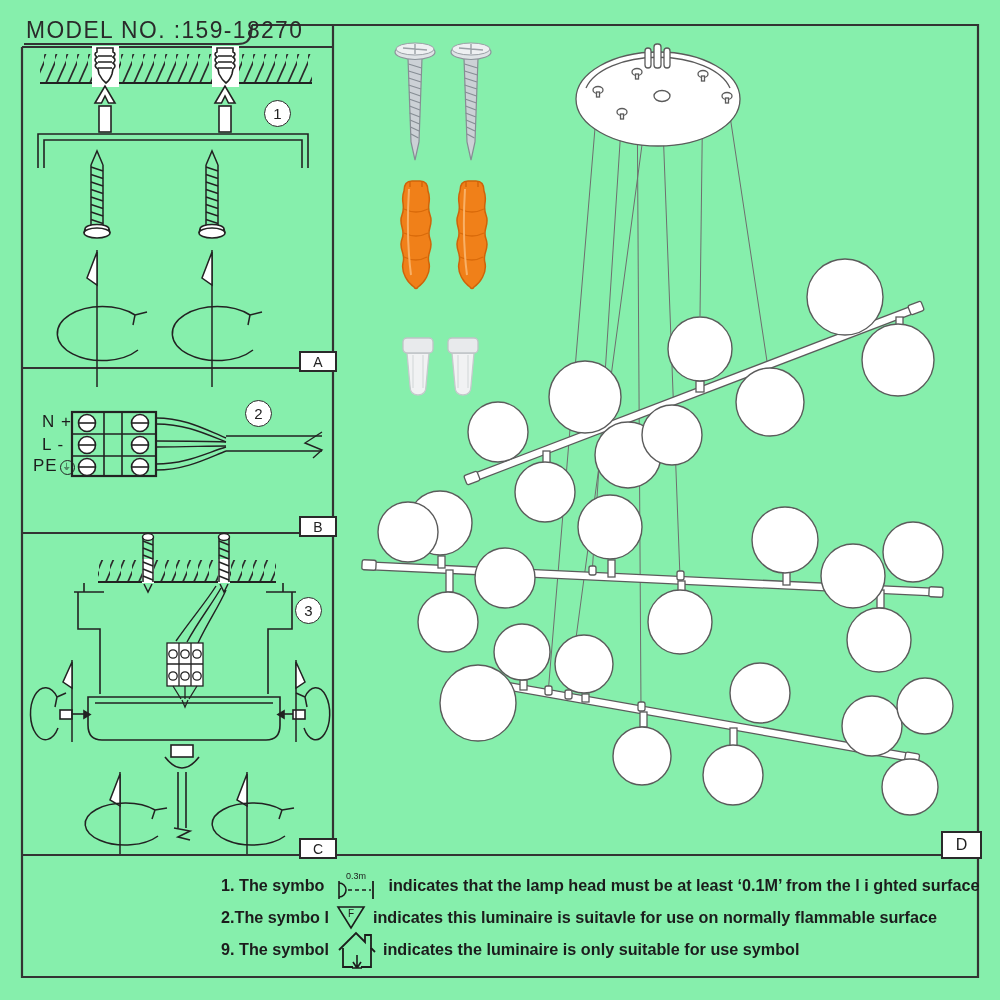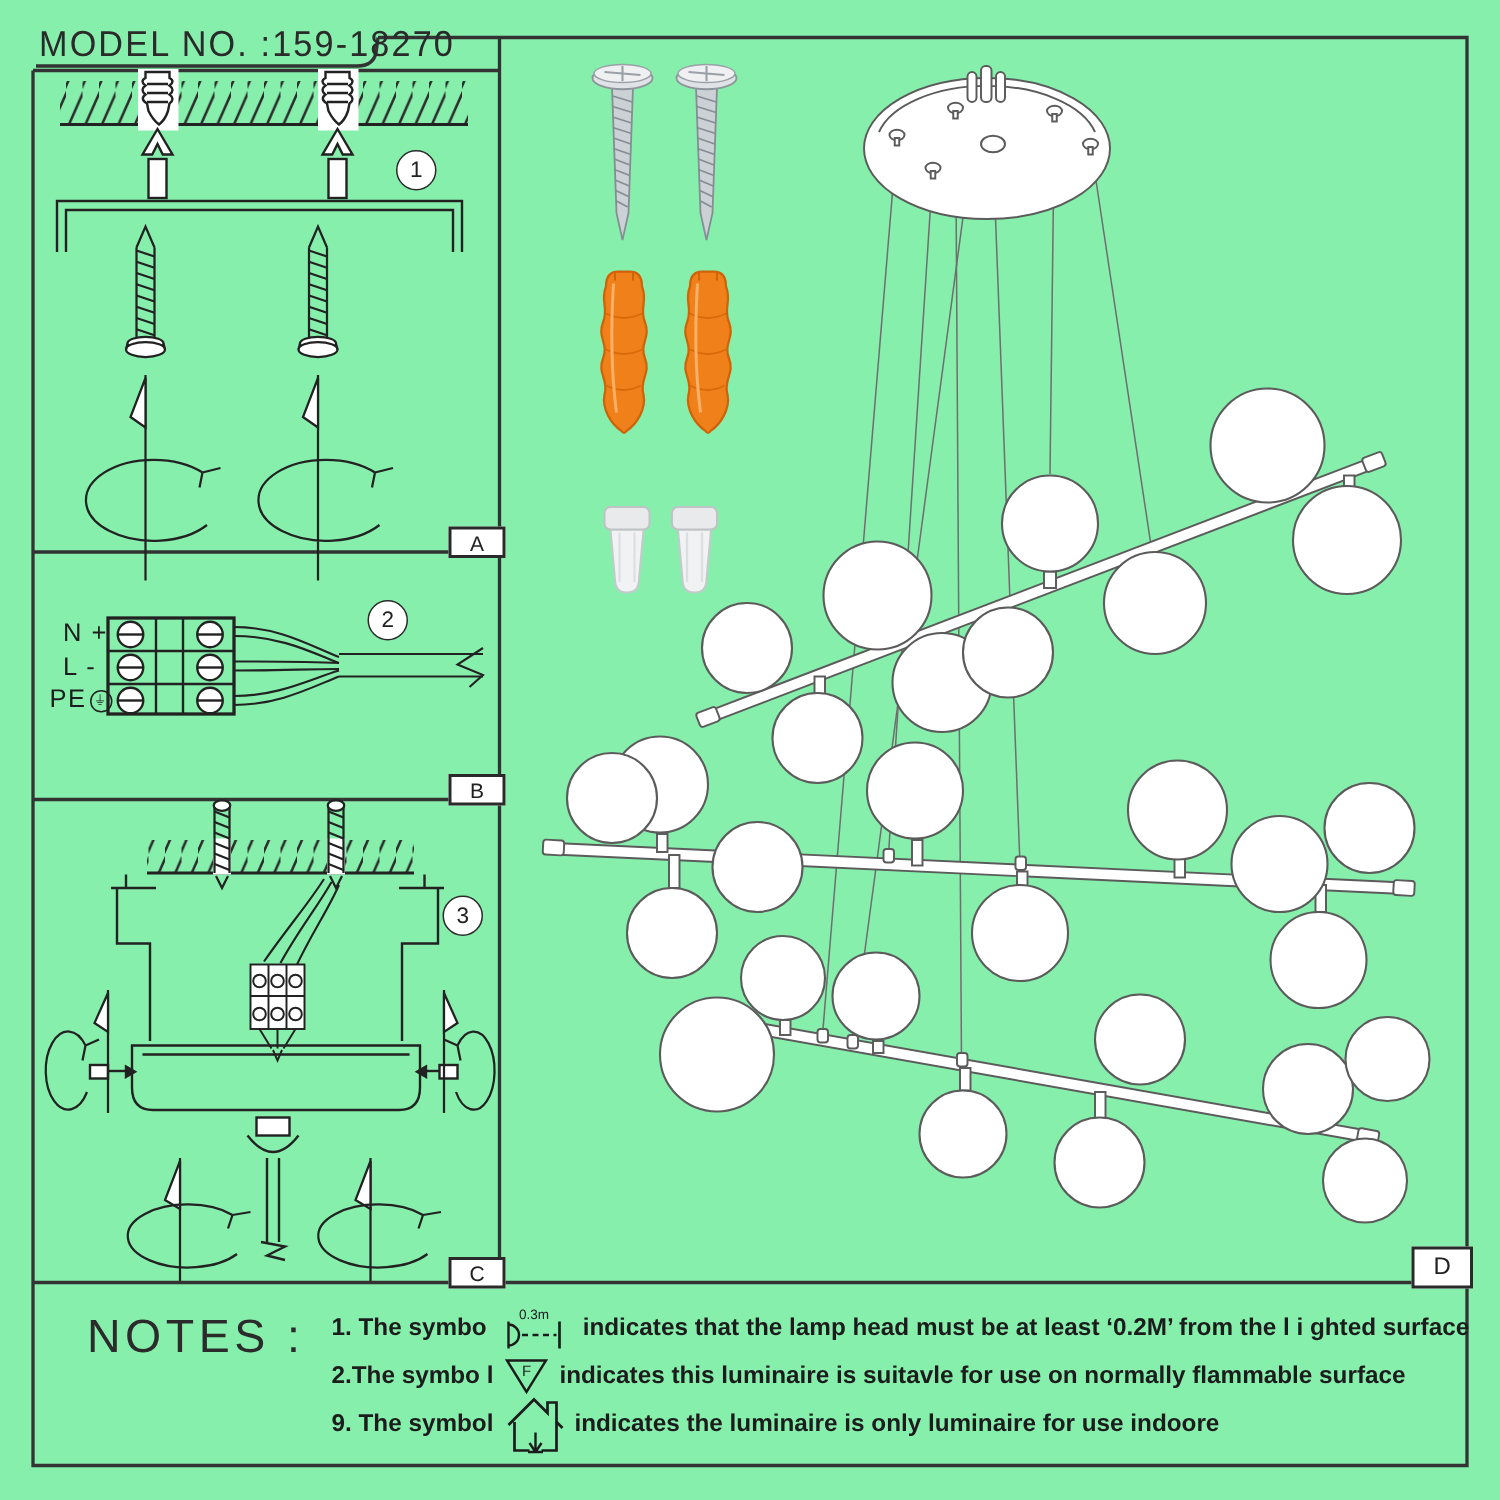--- a/index.html
+++ b/index.html
@@ -329,35 +329,34 @@
 
 <span class="plabel" style="left:299px;top:351px;width:34px;height:17px;">A</span>
 <span class="plabel" style="left:299px;top:516px;width:34px;height:17px;">B</span>
 <span class="plabel" style="left:299px;top:838px;width:34px;height:17px;">C</span>
 <span class="plabel" style="left:941px;top:831px;width:37px;height:24px;font-size:16px;">D</span>
 
 <span class="tlabel" style="left:42px;top:412px;">N +</span>
 <span class="tlabel" style="left:42px;top:435px;">L -</span>
 <span class="tlabel" style="left:33px;top:456px;"><span>PE</span><span class="earth">⏚</span></span>
 
-<div class="notes-title">NOTES :</div>
 
 <div class="note-rows">
   <div class="note-row">
     <span class="txt">1. The symbo</span>
     <span class="icon-wrap">
       <svg width="50" height="30" viewBox="0 0 50 30">
         <text x="25" y="9" text-anchor="middle" font-size="9" fill="#1c1c1c" font-family="Liberation Sans, sans-serif">0.3m</text>
         <path d="M8,11 V29" stroke="#1c1c1c" stroke-width="1.6" fill="none"></path>
         <path d="M8,13 A7,7 0 0 1 8,27" stroke="#1c1c1c" stroke-width="1.6" fill="none"></path>
         <path d="M17,20 H40" stroke="#1c1c1c" stroke-width="1.6" stroke-dasharray="4 3" fill="none"></path>
         <path d="M42,11 V29" stroke="#1c1c1c" stroke-width="1.8" fill="none"></path>
       </svg>
     </span>
-    <span class="txt">indicates that the lamp head must be at least ‘0.2M’ from the l i ghted surface</span>
+    <span class="txt">indicates that the lamp head must be at least ‘0.1M’ from the l i ghted surface</span>
   </div>
 
   <div class="note-row">
     <span class="txt">2.The symbo l</span>
     <span class="icon-wrap">
       <svg width="30" height="26" viewBox="0 0 30 26">
         <path d="M2,3 H28 L15,24 Z" stroke="#1c1c1c" stroke-width="1.6" fill="none"></path>
         <text x="15" y="13" text-anchor="middle" font-size="10" fill="#1c1c1c" font-family="Liberation Sans, sans-serif">F</text>
       </svg>
     </span>
@@ -366,17 +365,17 @@
 
   <div class="note-row">
     <span class="txt">9. The symbol</span>
     <span class="icon-wrap" style="margin:-6px 1px;">
       <svg width="44" height="42" viewBox="0 0 44 42">
         <path d="M5,22 L22,5 L31,14 V7 H37 V20 L41,24" stroke="#1c1c1c" stroke-width="1.8" fill="none"></path>
         <path d="M9,20 V39 H19 M27,39 H37 V20" stroke="#1c1c1c" stroke-width="1.8" fill="none"></path>
         <path d="M23,27 V40 M23,40 l-4,-6 M23,40 l4,-6 M18,40 H28" stroke="#1c1c1c" stroke-width="1.6" fill="none"></path>
       </svg>
     </span>
-    <span class="txt">indicates the luminaire is only luminaire for use indoore</span>
+    <span class="txt">indicates the luminaire is only suitable for use symbol</span>
   </div>
 </div>
 
 </div>
 
 </body></html>

